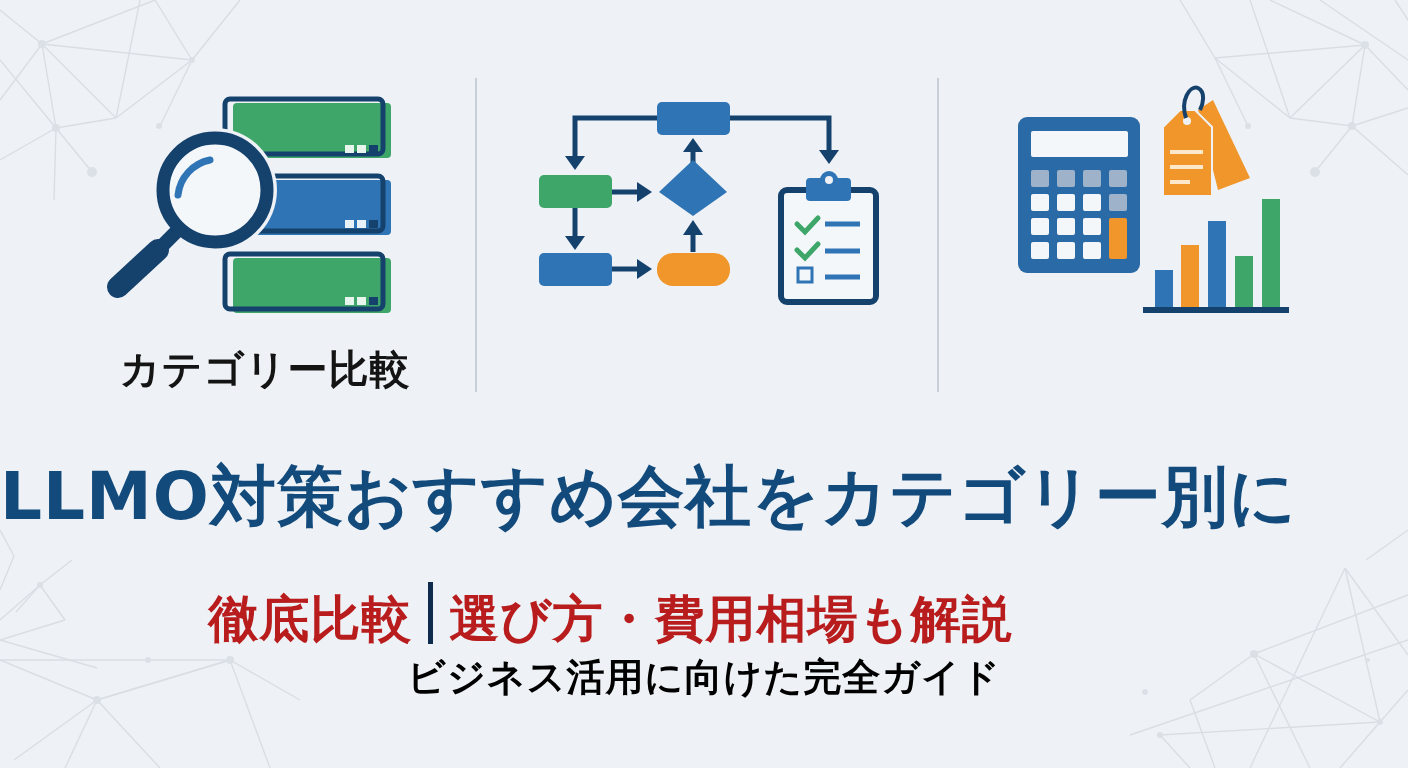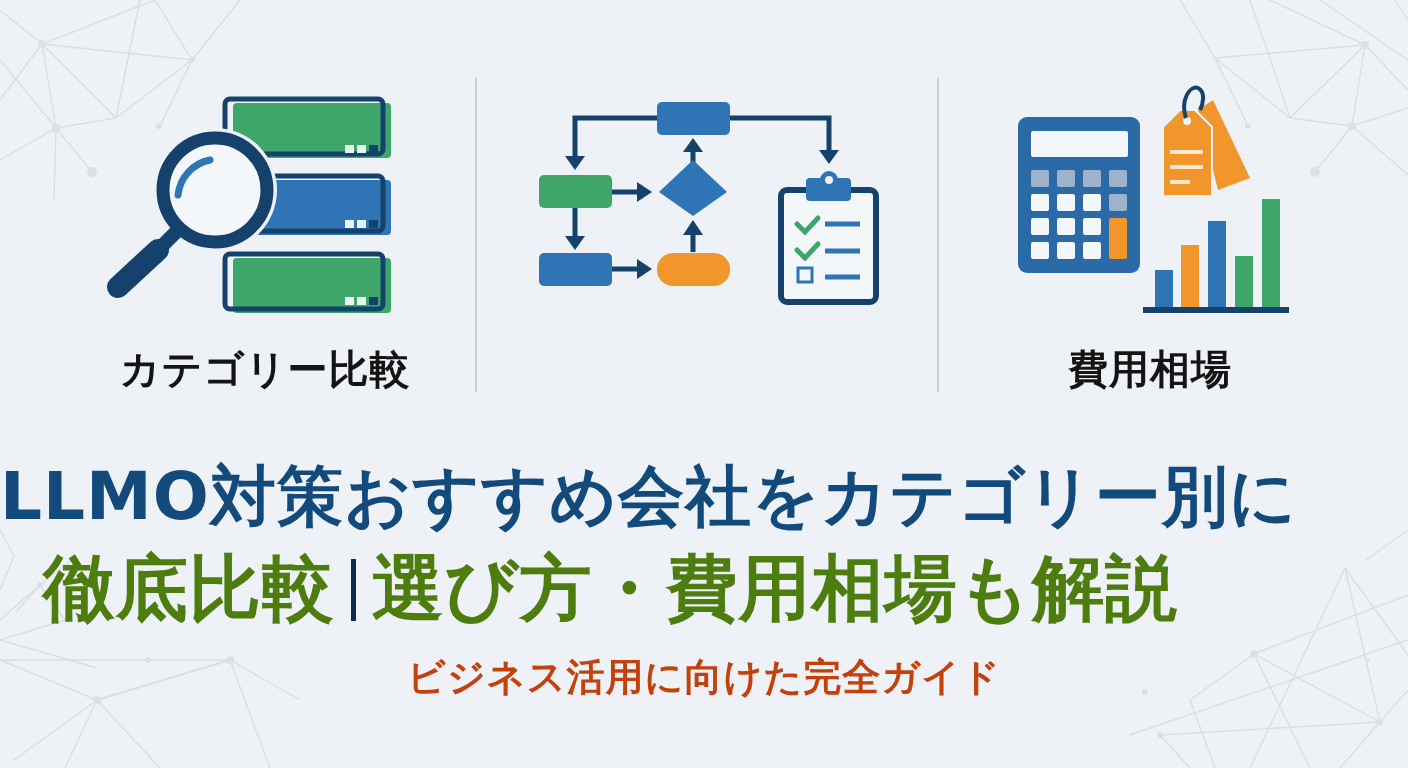--- a/index.html
+++ b/index.html
@@ -29,28 +29,28 @@
     background: #c8cfd8; z-index: 1;
   }
   .divider-1 { left: 475px; }
   .divider-2 { left: 937px; }
 
   .title {
     position: absolute; left: 0; width: 1221px; text-align: center;
     font-weight: bold; z-index: 1; white-space: nowrap;
   }
   .title-line-1 { top: 452px; font-size: 66px; color: #134a7c; letter-spacing: 1px; }
-  .title-line-2 { top: 541px; font-size: 72px; color: #4d7c0f; letter-spacing: 1px; }
+  .title-line-2 { top: 582px; font-size: 50px; color: #b91c1c; letter-spacing: 1px; }
   .title-line-2 .sep {
     display: inline-block; width: 5px; height: 62px; background: #0e2a4c;
     vertical-align: -8px; margin: 0 16px;
   }
   .subtitle {
     position: absolute; top: 652px; left: 0; width: 1408px; text-align: center;
-    font-weight: bold; font-size: 38px; color: #c2410c; z-index: 1;
+    font-weight: bold; font-size: 38px; color: #000000; z-index: 1;
     letter-spacing: 1px;
   }
 </style>
 </head>
 <body>
 
 <svg class="bg-net" viewBox="0 0 1408 768" xmlns="http://www.w3.org/2000/svg">
   <g stroke="#d9dee5" stroke-width="1.4" fill="none">
 
     <line x1="0" y1="10" x2="42" y2="44"></line>
@@ -251,20 +251,19 @@
     <line x1="1170" y1="167" x2="1203" y2="167" stroke="#fde8cc" stroke-width="4"></line>
     <line x1="1170" y1="182" x2="1190" y2="182" stroke="#fde8cc" stroke-width="4"></line>
 
     <rect x="1155" y="270" width="18" height="38" fill="#2f75b5"></rect>
     <rect x="1181" y="245" width="18" height="63" fill="#f0962a"></rect>
     <rect x="1208" y="221" width="18" height="87" fill="#2f75b5"></rect>
     <rect x="1235" y="256" width="18" height="52" fill="#3fa66a"></rect>
     <rect x="1262" y="199" width="18" height="109" fill="#3fa66a"></rect>
     <rect x="1143" y="307" width="146" height="6" fill="#15416d"></rect>
   </svg>
-  <div class="panel-label">費用相場</div>
 </div>
 
 <div class="title title-line-1">LLMO対策おすすめ会社をカテゴリー別に</div>
 <div class="title title-line-2">
   <span>徹底比較</span><span class="sep"></span><span>選び方・費用相場も解説</span>
 </div>
 <div class="subtitle">ビジネス活用に向けた完全ガイド</div>
 
 </body></html>

